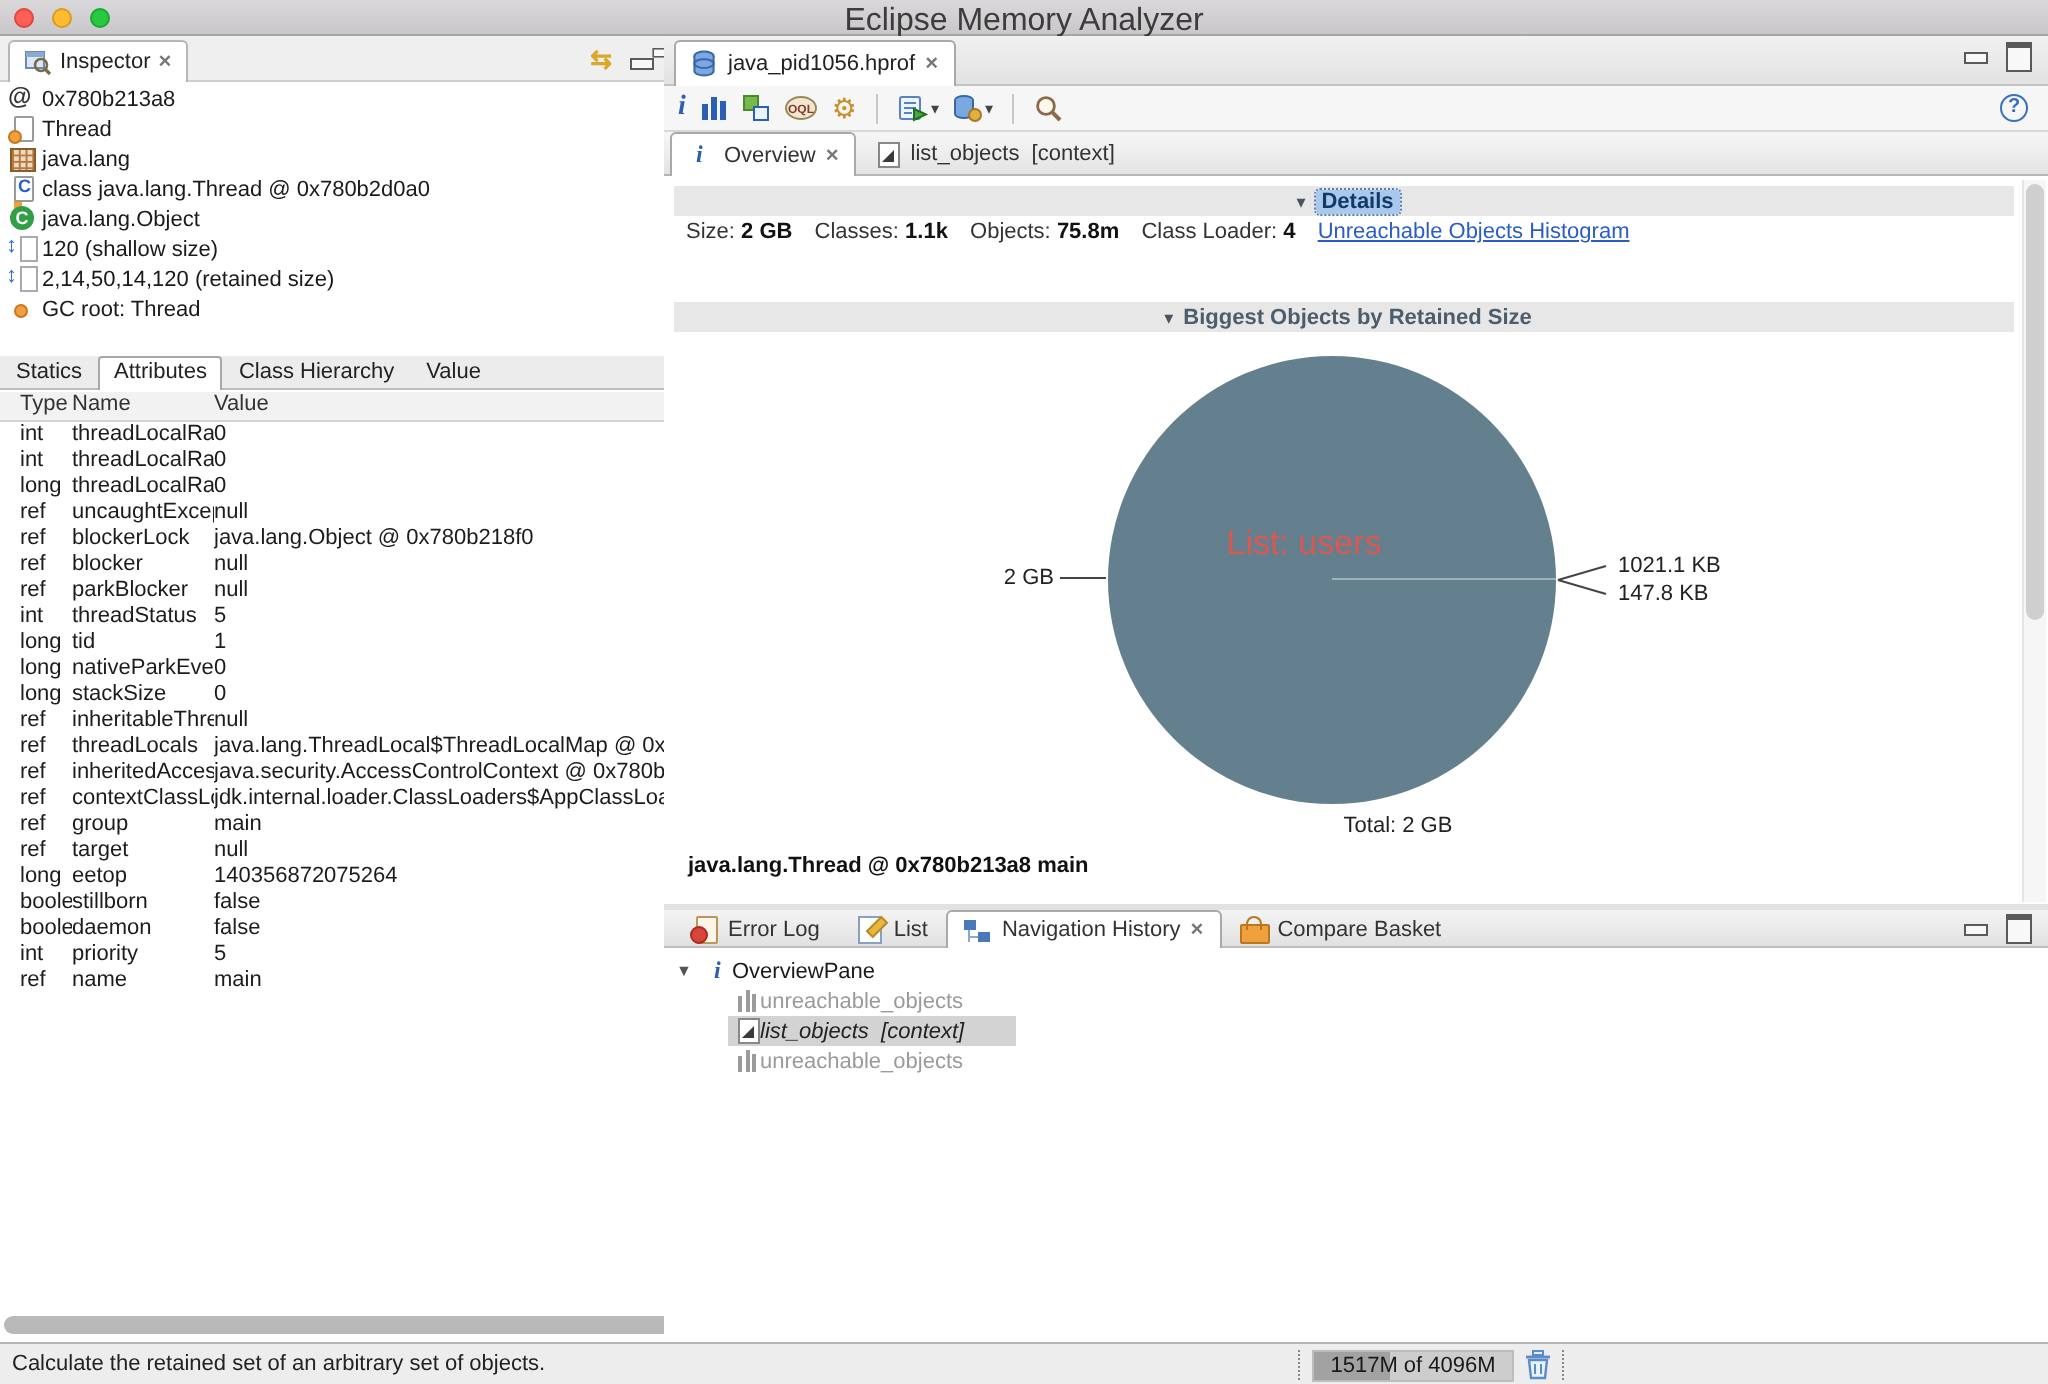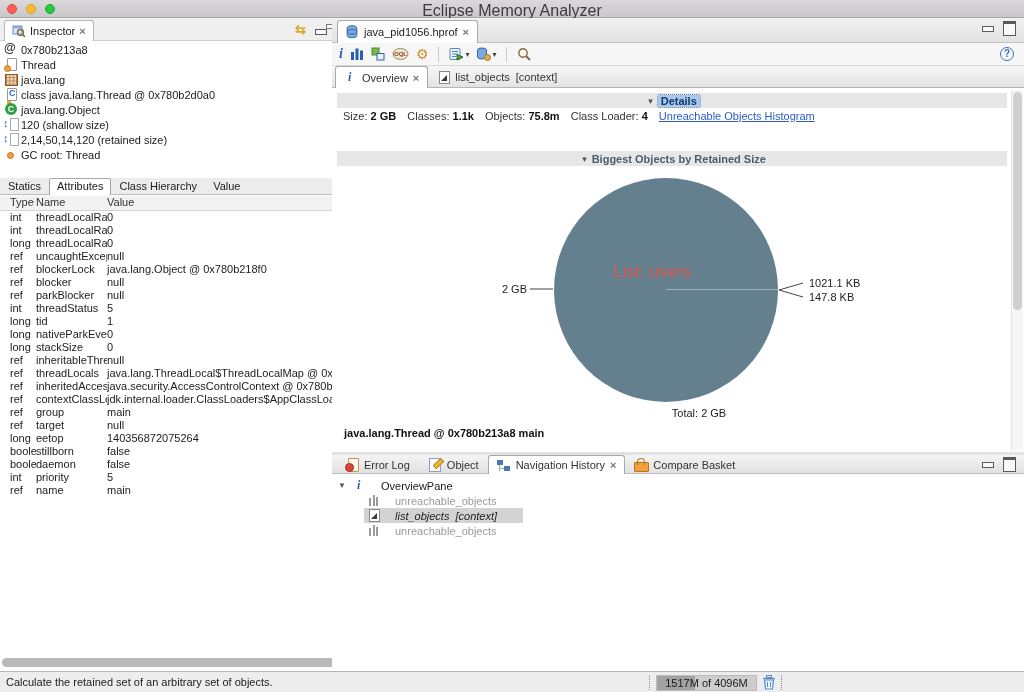--- a/index.html
+++ b/index.html
@@ -144,21 +144,21 @@
      linear-gradient(#4a78b8,#4a78b8) 7px 7px/6px 5px no-repeat;}
   .bicon.compare-basket-icon::before{content:"";position:absolute;left:0;top:4px;width:13px;height:8px;background:#f0a03c;border:1px solid #b87820;border-radius:1px;}
   .bicon.compare-basket-icon::after{content:"";position:absolute;left:3px;top:0px;width:6px;height:6px;border:1.5px solid #b87820;border-bottom:none;border-radius:4px 4px 0 0;}
 
   .nav-tree{padding-top:4px;}
   .nrow{display:flex;align-items:center;height:15px;font-size:11px;color:#1a1a1a;padding-left:6px;}
   .nrow .arrow{width:12px;font-size:8px;color:#555;flex:none;visibility:hidden;}
   .nrow.root .arrow{visibility:visible;}
   .nrow .arrow::before{content:"\25BC";}
   .nrow:not(.root){padding-left:20px;}
-  .nrow .hl{display:inline-flex;align-items:center;gap:15px;padding:0 3px;height:15px;}
+  .nrow .hl{display:inline-flex;align-items:center;gap:0;padding:0 3px;height:15px;}
   .nrow.dimmed{color:#9a9a9a;}
   .nrow.selected .hl{background:#d3d3d3;padding-right:26px;}
   .nrow.selected .nlabel{font-style:italic;color:#222;}
 
   
   .statusbar{position:absolute;left:0;bottom:0;right:0;height:21px;background:#ededed;border-top:1px solid #b5b5b5;font-size:11px;color:#222;}
   .status-msg{position:absolute;left:6px;top:4px;}
   .grip{position:absolute;top:3px;height:15px;border-left:1px dotted #8a8a8a;width:1px;}
   .heap-widget{position:absolute;left:656px;top:3px;width:101px;height:16px;background:#cdcdcd;border:1px solid #bdbdbd;}
   .heap-fill{position:absolute;left:0;top:0;bottom:0;width:38%;background:#a2a2a2;}
@@ -544,21 +544,21 @@
       <div class="btabbar">
 
           <div class="btab">
             <span class="bicon error-log-icon"></span>
             <span>Error Log</span>
 
           </div>
 
           <div class="btab">
             <span class="bicon notes-icon"></span>
-            <span>Object</span>
+            <span>List</span>
 
           </div>
 
           <div class="btab active">
             <span class="bicon navigation-history-icon"></span>
             <span>Navigation History</span>
             <span class="x-close tclose show"></span>
           </div>
 
           <div class="btab">

